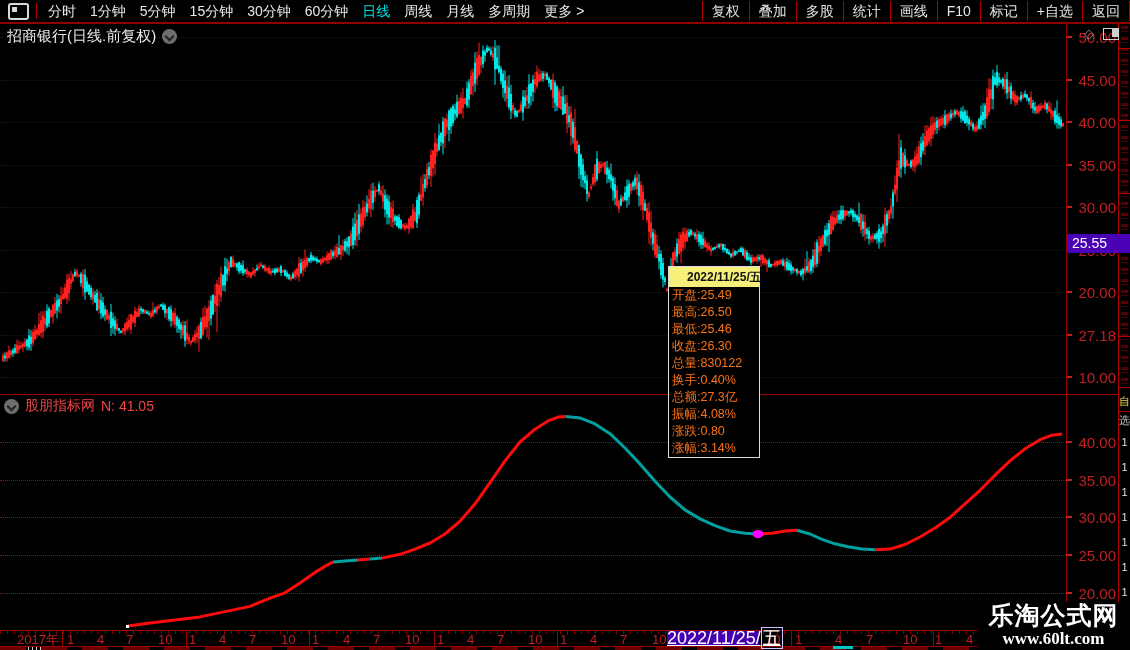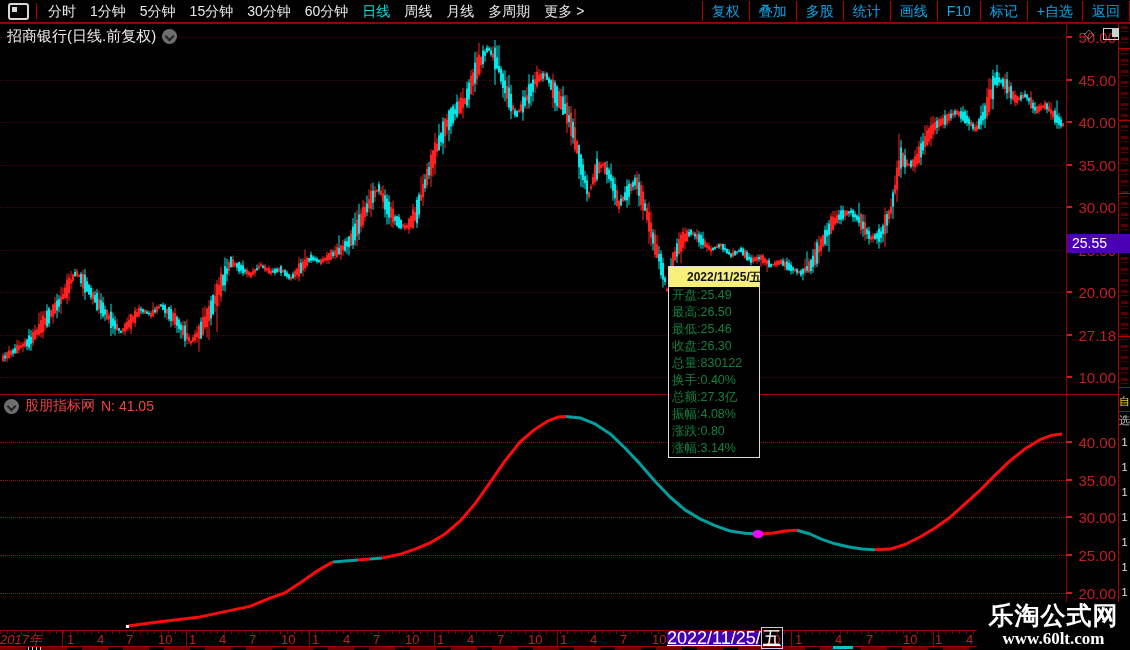--- a/index.html
+++ b/index.html
@@ -5,21 +5,21 @@
   html,body{margin:0;padding:0;background:#111;}
   #app{position:relative;width:1130px;height:650px;background:#000;overflow:hidden;
        font-family:"Liberation Sans","DejaVu Sans",sans-serif;}
   .abs{position:absolute;}
   
   #toolbar{left:0;top:0;width:1130px;height:22px;border-bottom:2px solid #8f0000;display:flex;align-items:center;z-index:40;background:#000;}
   #tb-left{display:flex;align-items:center;height:100%;}
   #tb-right{display:flex;align-items:center;height:100%;margin-left:auto;}
   .tb-item{color:#e8e8e8;font-size:14px;padding:0 7px;line-height:22px;white-space:nowrap;cursor:default;}
   .tb-item.active{color:#00dcdc;}
-  .tb-item-r{color:#0ea5e9;font-size:14px;padding:0 9px;line-height:20px;border-left:1px solid #b00000;white-space:nowrap;}
+  .tb-item-r{color:#e5e5e5;font-size:14px;padding:0 9px;line-height:20px;border-left:1px solid #b00000;white-space:nowrap;}
   .tb-item-r:last-child{border-right:1px solid #b00000;}
   #tb-icon{width:17px;height:13px;border:2px solid #d8d8d8;border-radius:3px;margin:0 7px 0 8px;position:relative;}
   #tb-icon span{position:absolute;left:2px;top:2px;width:5px;height:5px;background:#d8d8d8;}
   #tb-div{width:1px;height:16px;background:#b00000;margin-right:4px;}
   
   #chart-title{left:7px;top:27px;color:#e8e8e8;font-size:15px;z-index:4;display:flex;align-items:center;gap:6px;}
   .chev-circle{width:15px;height:15px;border-radius:50%;background:#6e6e6e;display:inline-block;position:relative;}
   .chev-circle:after{content:"";position:absolute;left:4px;top:4px;width:5px;height:5px;border-right:2px solid #222;border-bottom:2px solid #222;transform:rotate(45deg);}
   #corner-icons{left:1084px;top:27px;z-index:6;display:flex;gap:9px;align-items:center;}
   #diamond{color:#9a9a9a;font-size:13px;line-height:13px;}
@@ -51,21 +51,21 @@
   #bottom-white{left:28px;top:647px;width:14px;height:3px;z-index:4;background:repeating-linear-gradient(90deg,#cfcfcf 0 1px,transparent 1px 4px);}
   
   #strip{left:1119px;top:24px;width:11px;height:626px;background:#000;z-index:5;overflow:hidden;}
   .strip-pattern{position:absolute;left:2px;width:7px;
      background:repeating-linear-gradient(180deg,#5e0000 0 3px,transparent 3px 5px,#5e0000 5px 6px,transparent 6px 11px);opacity:.9;}
   .strip-div{position:absolute;left:0;width:11px;height:1px;background:#b00000;}
   .strip-char{position:absolute;left:0;width:11px;text-align:center;font-size:11px;line-height:12px;}
   
   #tooltip{left:668px;top:266px;width:92px;border:1px solid #dcdcdc;background:#000;z-index:20;box-sizing:border-box;}
   #tooltip-header{background:#f6ef7a;color:#111;font-size:12px;font-weight:700;line-height:20px;height:20px;padding-left:18px;white-space:nowrap;}
-  .tt-row{color:#15803d;font-size:12.5px;line-height:17px;height:17px;padding-left:3px;white-space:nowrap;}
+  .tt-row{color:#f97316;font-size:12.5px;line-height:17px;height:17px;padding-left:3px;white-space:nowrap;}
   
   #watermark{left:977px;top:602px;width:153px;height:48px;background:#000;z-index:30;text-align:center;color:#fff;
      font-family:"Liberation Serif","DejaVu Serif",serif;}
   #wm1{font-size:25px;font-weight:700;line-height:28px;letter-spacing:1px;}
   #wm2{font-size:17px;font-weight:700;line-height:18px;}
   svg{position:absolute;z-index:1;}
 </style>
 </head>
 <body>
 
@@ -1257,21 +1257,21 @@
     <div id="x-highlight">
       <span>2022/11/25/</span><b>五</b>
     </div>
   <div class="x-div" style="left: 62px;"></div>
       <div class="x-div" style="left: 186px;"></div>
       <div class="x-div" style="left: 309px;"></div>
       <div class="x-div" style="left: 434px;"></div>
       <div class="x-div" style="left: 557px;"></div>
       <div class="x-div" style="left: 791px;"></div>
       <div class="x-div" style="left: 933px;"></div>
-      <div class="x-label" style="left: 0; font-style: italic;">2017年</div>
+      <div class="x-label" style="left: 17px;">2017年</div>
       <div class="x-label" style="left: 67px;">1</div>
       <div class="x-label" style="left: 97px;">4</div>
       <div class="x-label" style="left: 126px;">7</div>
       <div class="x-label" style="left: 158px;">10</div>
       <div class="x-label" style="left: 189px;">1</div>
       <div class="x-label" style="left: 219px;">4</div>
       <div class="x-label" style="left: 249px;">7</div>
       <div class="x-label" style="left: 281px;">10</div>
       <div class="x-label" style="left: 312px;">1</div>
       <div class="x-label" style="left: 343px;">4</div>

